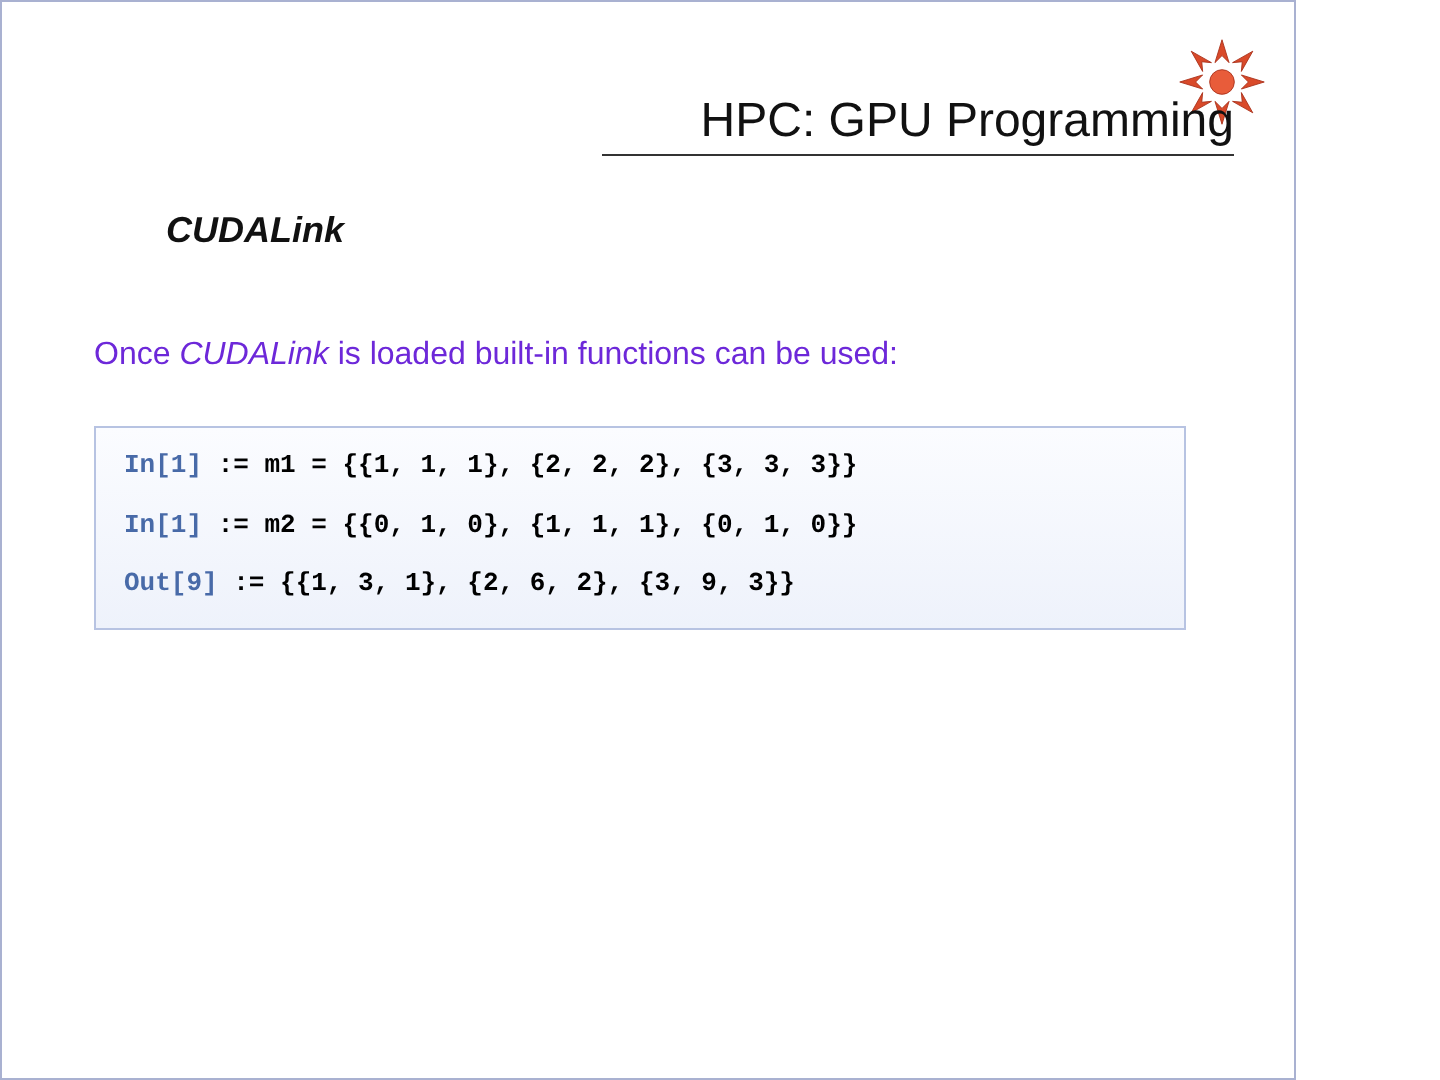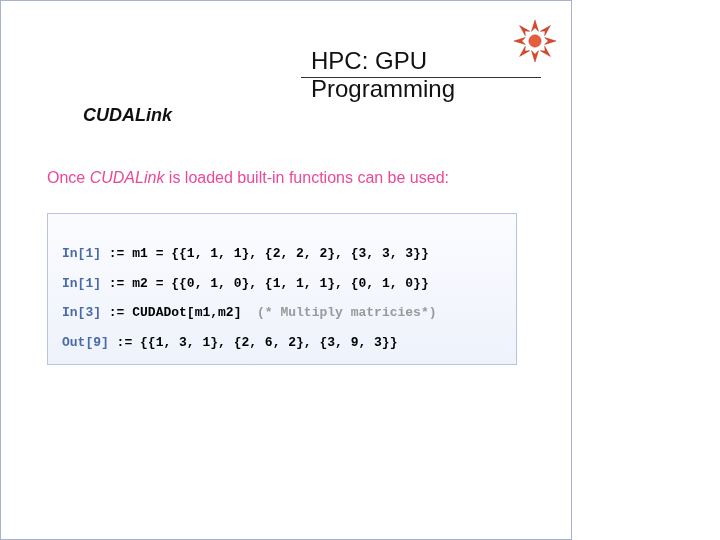--- a/index.html
+++ b/index.html
@@ -1,19 +1,19 @@
 <!DOCTYPE html>
 <html><head>
 <meta charset="utf-8">
 <style>
   * { box-sizing: border-box; margin: 0; padding: 0; }
   html, body { width: 720px; height: 540px; background: #fff; font-family: Arial, Helvetica, sans-serif; }
   .slide {
     position: relative;
-    width: 572px;
+    width: 648px;
     height: 540px;
     background: #fff;
     border: 1px solid #a9b1d1;
   }
   .header-row {
     position: absolute;
     top: 46px;
     left: 310px;
     right: 30px;
     display: flex;
@@ -48,31 +48,31 @@
     font-size: 18px;
     font-style: italic;
     font-weight: 700;
     color: #111;
   }
   .bodytext {
     position: absolute;
     top: 168px;
     left: 46px;
     font-size: 16px;
-    color: #ec4899;
+    color: #6d28d9;
   }
   .bodytext .ital { font-style: italic; }
   .codebox {
     position: absolute;
     top: 212px;
     left: 46px;
     right: 54px;
     border: 1px solid #b7c3e2;
     background: linear-gradient(#fbfcff, #eef2fb);
-    padding: 32px 14px 14px 14px;
+    padding: 11px 14px 14px 14px;
   }
   .codeline {
     font-family: "Courier New", Courier, monospace;
     font-size: 13px;
     line-height: 1.2;
     white-space: pre;
     color: #000;
     margin-bottom: 14px;
     font-weight: bold;
   }
@@ -109,17 +109,16 @@
 
   <div class="subtitle">CUDALink</div>
 
   <div class="bodytext">
     <span>Once </span><span class="ital">CUDALink</span><span> is loaded built-in functions can be used:</span>
   </div>
 
   <div class="codebox">
     <div class="codeline"><span class="tok-label">In[1]</span><span class="tok-plain"> := </span><span class="tok-plain">m1 = {{1, 1, 1}, {2, 2, 2}, {3, 3, 3}}</span></div>
     <div class="codeline"><span class="tok-label">In[1]</span><span class="tok-plain"> := </span><span class="tok-plain">m2 = {{0, 1, 0}, {1, 1, 1}, {0, 1, 0}}</span></div>
-    <div class="codeline"><span class="tok-label">In[3]</span><span class="tok-plain"> := </span><span class="tok-plain">CUDADot[m1,m2]</span><span>  </span><span class="tok-comment">(* Multiply matricies*)</span></div>
     <div class="codeline"><span class="tok-label">Out[9]</span><span class="tok-plain"> := </span><span class="tok-plain">{{1, 3, 1}, {2, 6, 2}, {3, 9, 3}}</span></div>
   </div>
 
 </div>
 
 </body></html>

